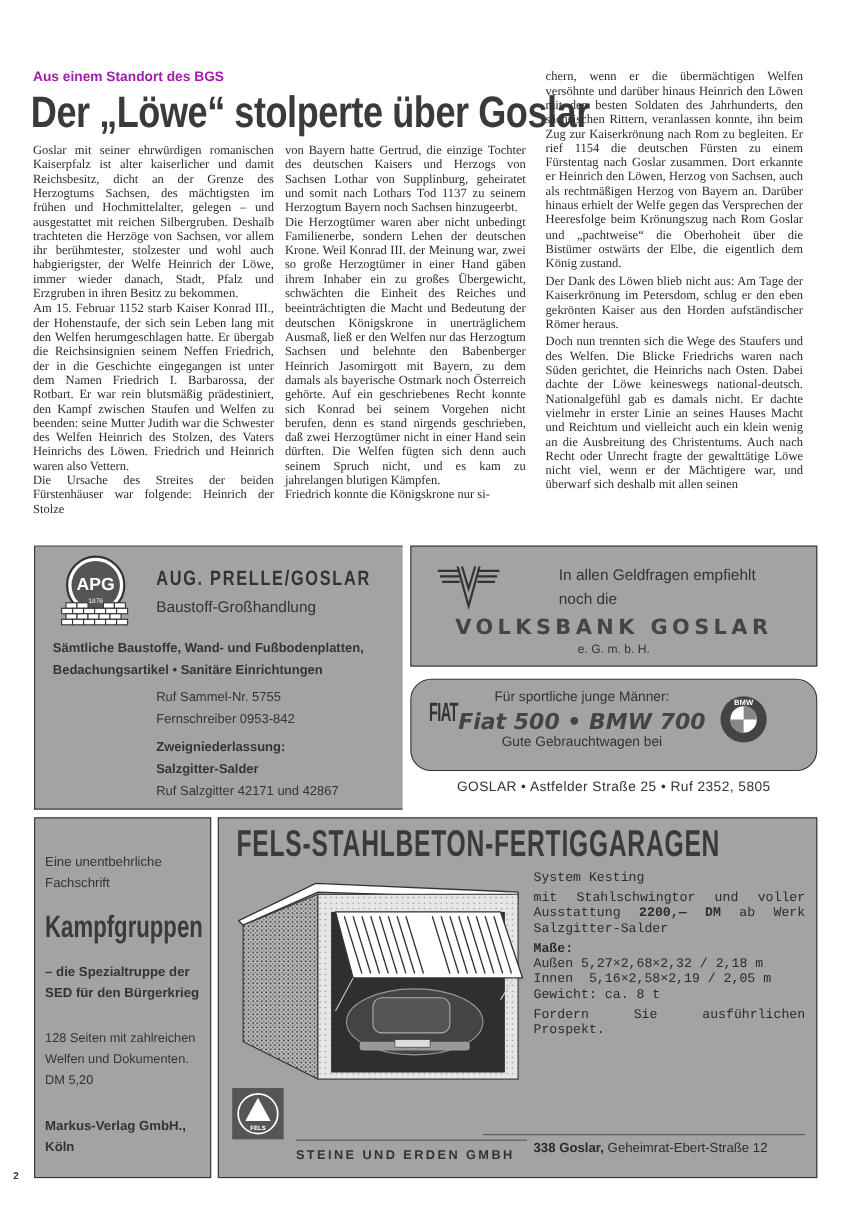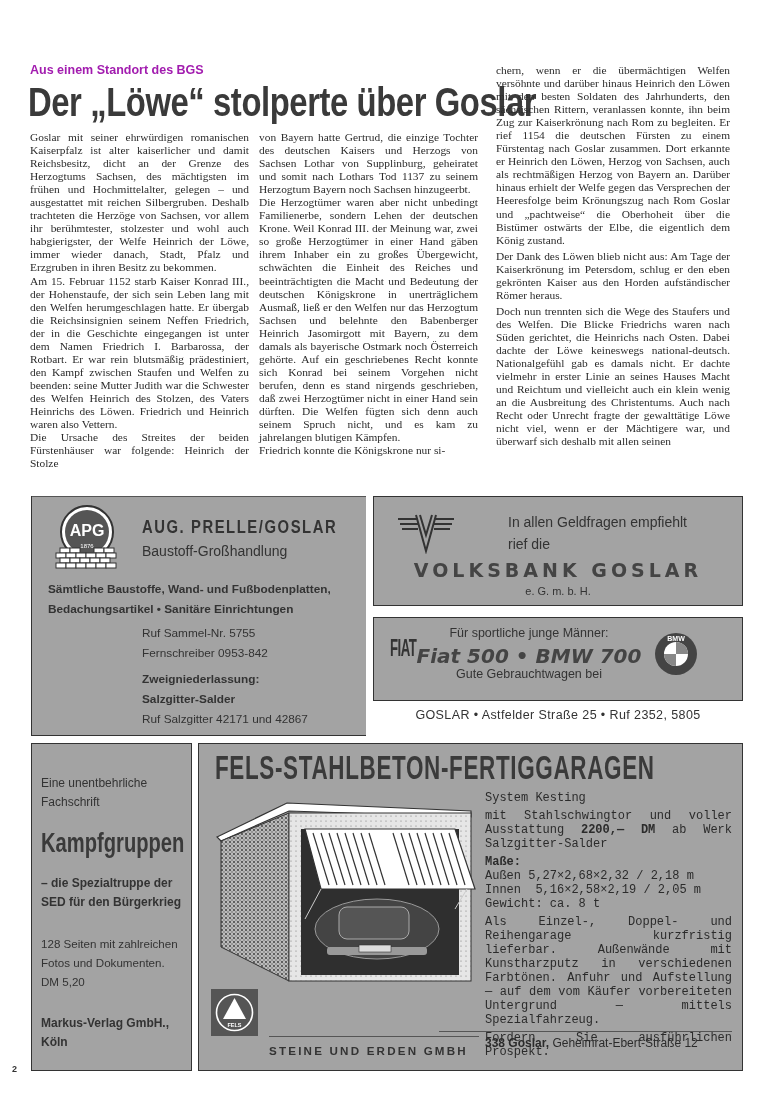--- a/index.html
+++ b/index.html
@@ -31,21 +31,21 @@
   .apg-contact .sp { height: 6px; }
 
   
   .vb { left: 373px; top: 496px; width: 370px; height: 110px; }
   .vb-logo { position: absolute; left: 22px; top: 12px; width: 60px; height: 45px; }
   .vb-line1 { position: absolute; left: 134px; top: 14px; font-family: "Liberation Sans", sans-serif; font-size: 14px; line-height: 22px; color: #333; }
   .vb-name { position: absolute; left: 0; width: 100%; top: 62px; text-align: center; font-family: "DejaVu Sans", sans-serif; font-weight: bold; font-size: 19px; letter-spacing: 4px; color: #444; white-space: nowrap; }
   .vb-egmbh { position: absolute; left: 0; width: 100%; top: 88px; text-align: center; font-family: "Liberation Sans", sans-serif; font-size: 11px; color: #333; }
 
   
-  .wf { left: 373px; top: 617px; width: 370px; height: 84px; }
+  .wf { left: 373px; top: 617px; width: 370px; height: 84px; border-radius: 19px; }
   .wf-fiat { position: absolute; left: 16px; top: 16px; font-family: "Liberation Sans", sans-serif; font-weight: bold; font-size: 24px; letter-spacing: -1px; color: #333; transform: scaleX(0.55); transform-origin: left top; }
   .wf-lead { position: absolute; left: 0; width: 310px; top: 8px; text-align: center; font-family: "Liberation Sans", sans-serif; font-size: 12.5px; color: #333; }
   .wf-models { position: absolute; left: 0; width: 310px; top: 26px; text-align: center; font-family: "DejaVu Sans", sans-serif; font-weight: bold; font-size: 20px; color: #444; white-space: nowrap; font-style: italic; }
   .wf-used { position: absolute; left: 0; width: 310px; top: 49px; text-align: center; font-family: "Liberation Sans", sans-serif; font-size: 12.5px; color: #333; }
   .wf-bmw { position: absolute; left: 280px; top: 14px; width: 44px; height: 44px; }
   .wf-company { position: absolute; left: 0; width: 100%; top: 68px; text-align: center; font-family: "Liberation Sans", sans-serif; font-weight: bold; font-size: 16px; letter-spacing: 0.5px; color: #333; white-space: nowrap; }
   .wf-addr { position: absolute; left: 0; width: 100%; top: 90px; text-align: center; font-family: "Liberation Sans", sans-serif; font-size: 12.5px; letter-spacing: 0.4px; color: #333; white-space: nowrap; }
 
   
   .kg { left: 31px; top: 743px; width: 161px; height: 328px; }
@@ -145,21 +145,21 @@
   <svg class="vb-logo" viewBox="0 0 60 45">
     <g fill="none" stroke="#333" stroke-width="2">
       <path d="M2 10 H22 M4 15 H22 M6 20 H22"></path>
       <path d="M38 10 H58 M38 15 H56 M38 20 H54"></path>
       <path d="M20 6 L30 42 L40 6"></path>
       <path d="M24 6 L30 26 L36 6"></path>
     </g>
   </svg>
   <div class="vb-line1">
     <div>In allen Geldfragen empfiehlt</div>
-    <div>rief die</div>
+    <div>noch die</div>
   </div>
   <div class="vb-name">VOLKSBANK GOSLAR</div>
   <div class="vb-egmbh">e. G. m. b. H.</div>
 </div>
 
 <div class="box wf">
   <div class="wf-fiat">FIAT</div>
   <div class="wf-lead">Für sportliche junge Männer:</div>
   <div class="wf-models">Fiat 500 • BMW 700</div>
   <div class="wf-used">Gute Gebrauchtwagen bei</div>
@@ -178,21 +178,21 @@
     <div>Eine unentbehrliche</div>
     <div>Fachschrift</div>
   </div>
   <div class="kg-title">Kampfgruppen</div>
   <div class="kg-desc">
     <div>– die Spezialtruppe der</div>
     <div>SED für den Bürgerkrieg</div>
   </div>
   <div class="kg-facts">
     <div>128 Seiten mit zahlreichen</div>
-    <div>Fotos und Dokumenten.</div>
+    <div>Welfen und Dokumenten.</div>
     <div>DM 5,20</div>
   </div>
   <div class="kg-pub">
     <div>Markus-Verlag GmbH.,</div>
     <div>Köln</div>
   </div>
 </div>
 
 <div class="pagenum">2</div>
 
@@ -259,20 +259,19 @@
 
   <div class="fels-text">
     <p>System Kesting</p>
     <p><span>mit Stahlschwingtor und voller Ausstattung </span><span class="b">2200,— DM</span><span> ab Werk Salzgitter-Salder</span></p>
     <div class="dims">
       <div class="b">Maße:</div>
       <div style="white-space:pre">Außen 5,27×2,68×2,32 / 2,18 m</div>
       <div style="white-space:pre">Innen  5,16×2,58×2,19 / 2,05 m</div>
       <div>Gewicht: ca. 8 t</div>
     </div>
-    <p>Als Einzel-, Doppel- und Reihengarage kurzfristig lieferbar. Außenwände mit Kunstharzputz in verschiedenen Farbtönen. Anfuhr und Aufstellung — auf dem vom Käufer vorbereiteten Untergrund — mittels Spezialfahrzeug.</p>
     <p>Fordern Sie ausführlichen Prospekt.</p>
   </div>
 
   <div class="fels-addr">
     <div class="l1"><span class="b">338 Goslar,</span><span> Geheimrat-Ebert-Straße 12</span></div>
   </div>
 </div>
 
 </body></html>

